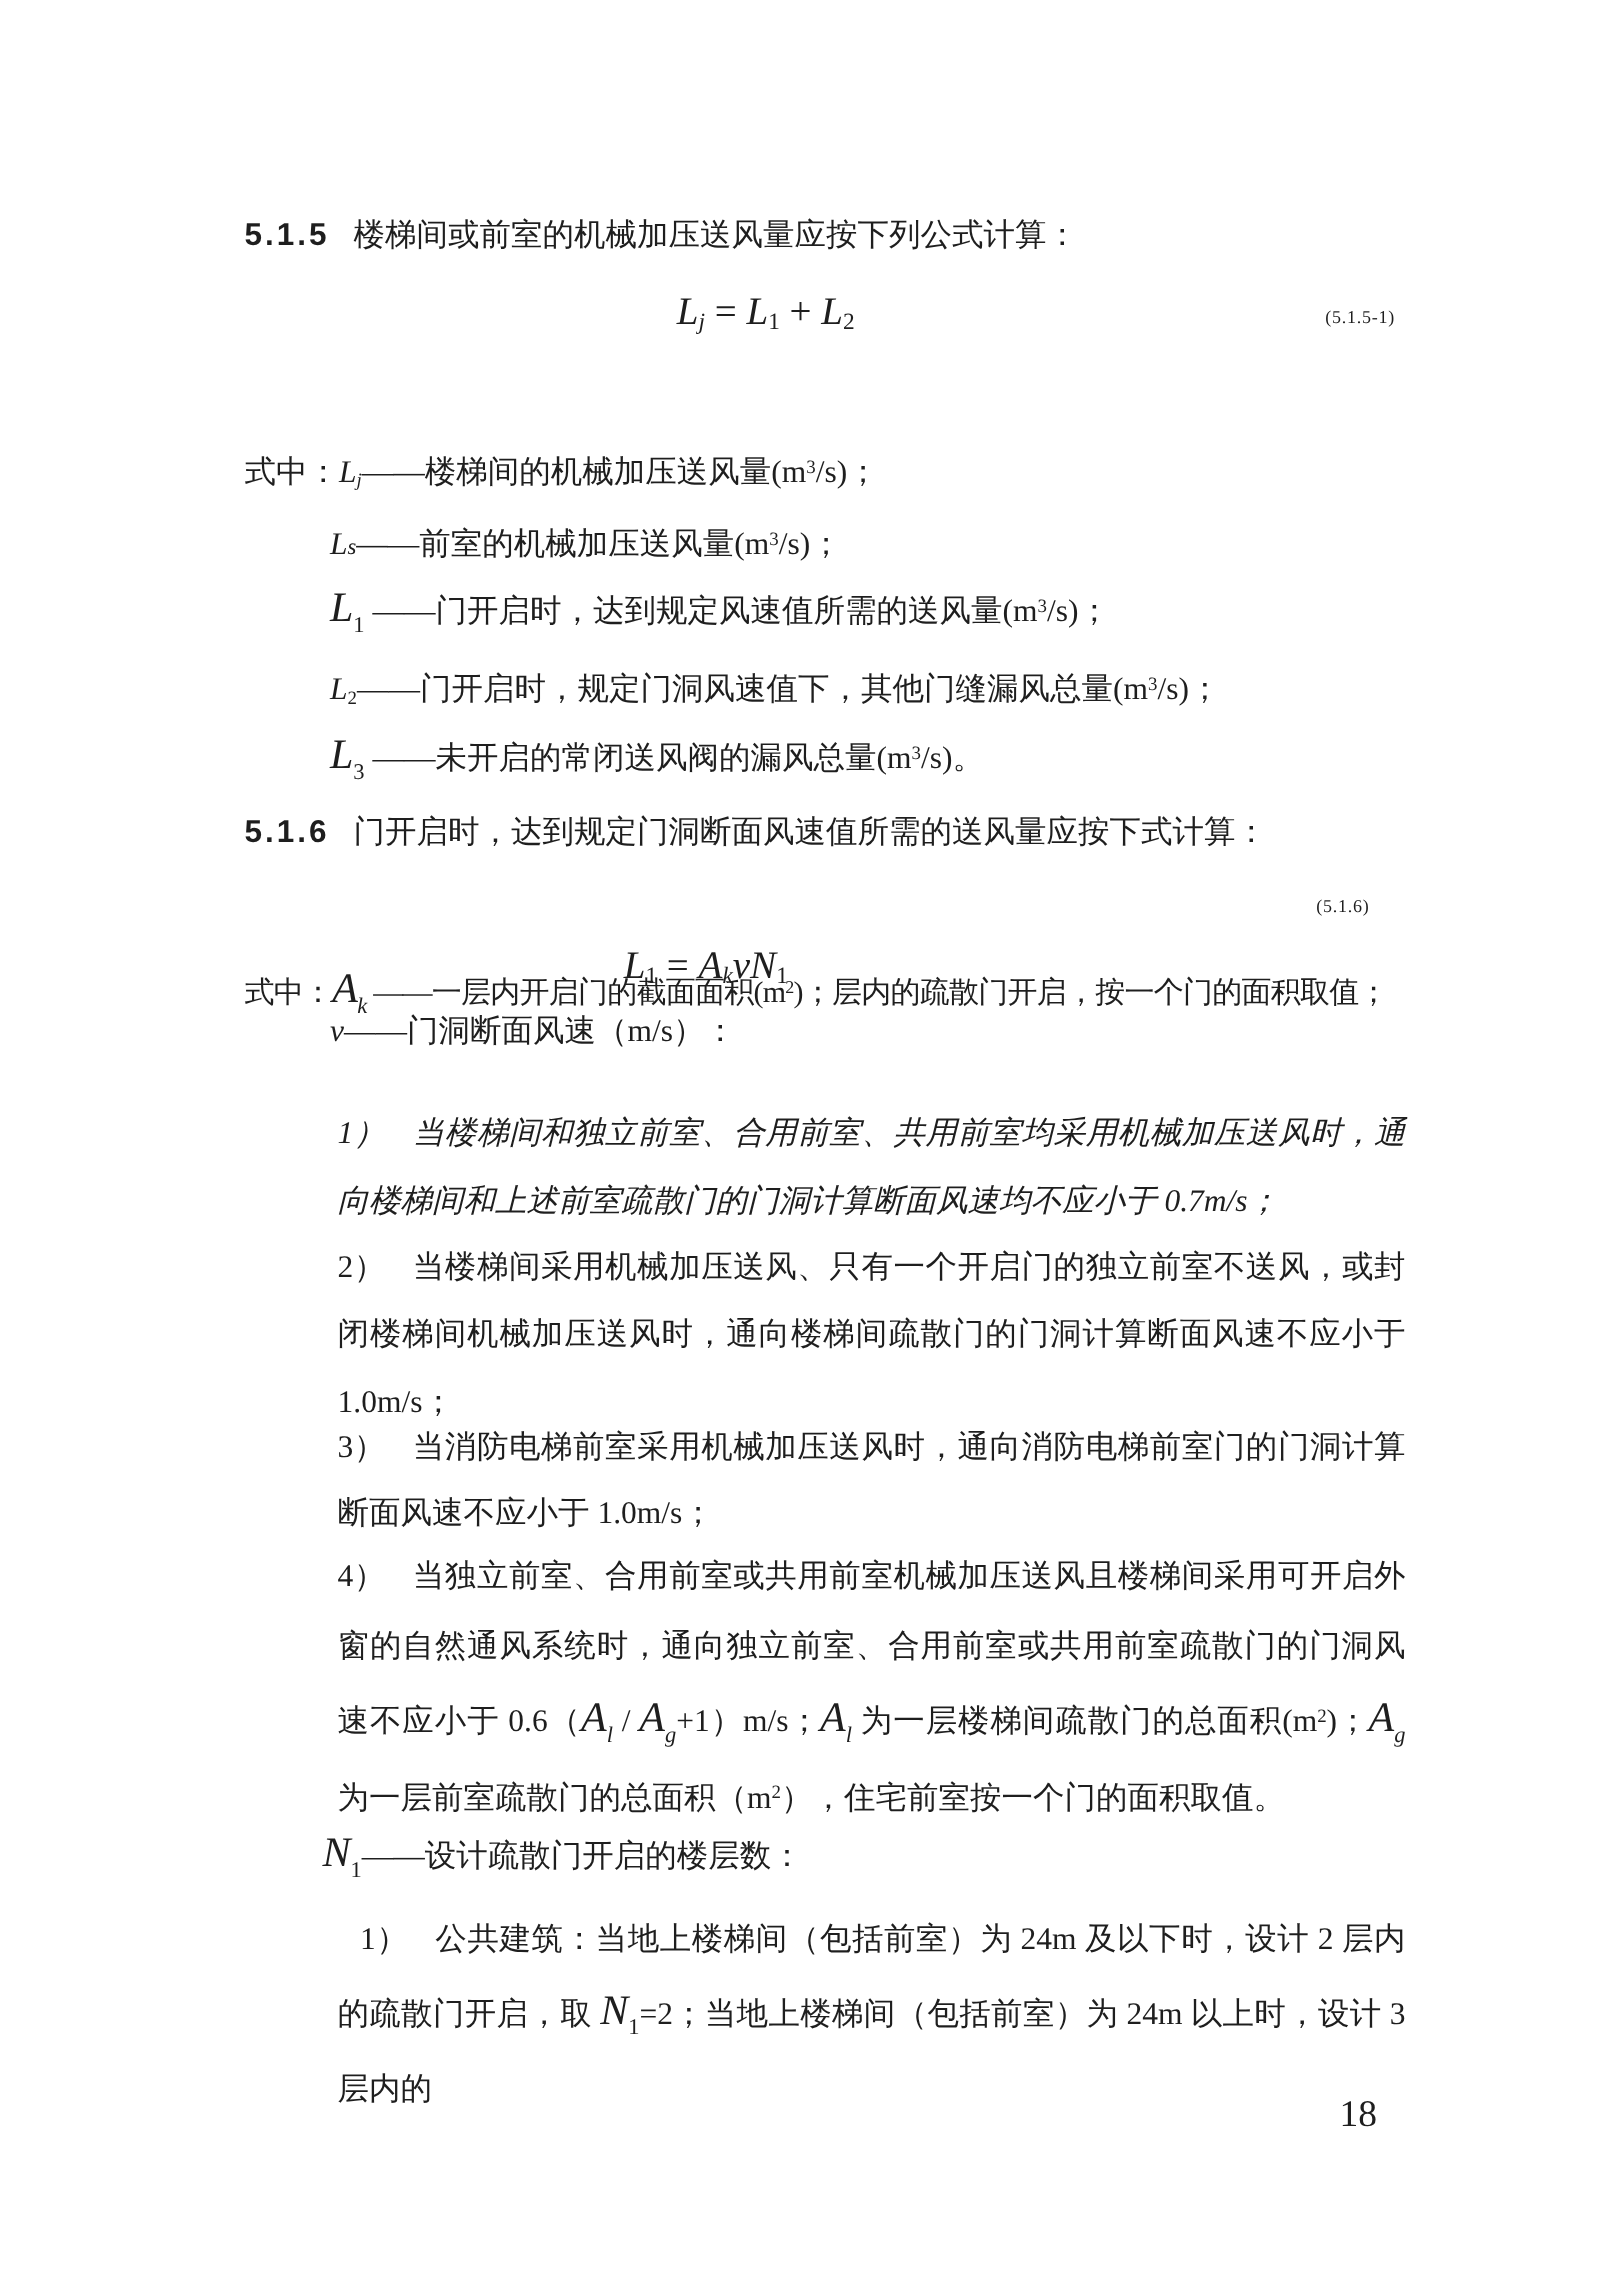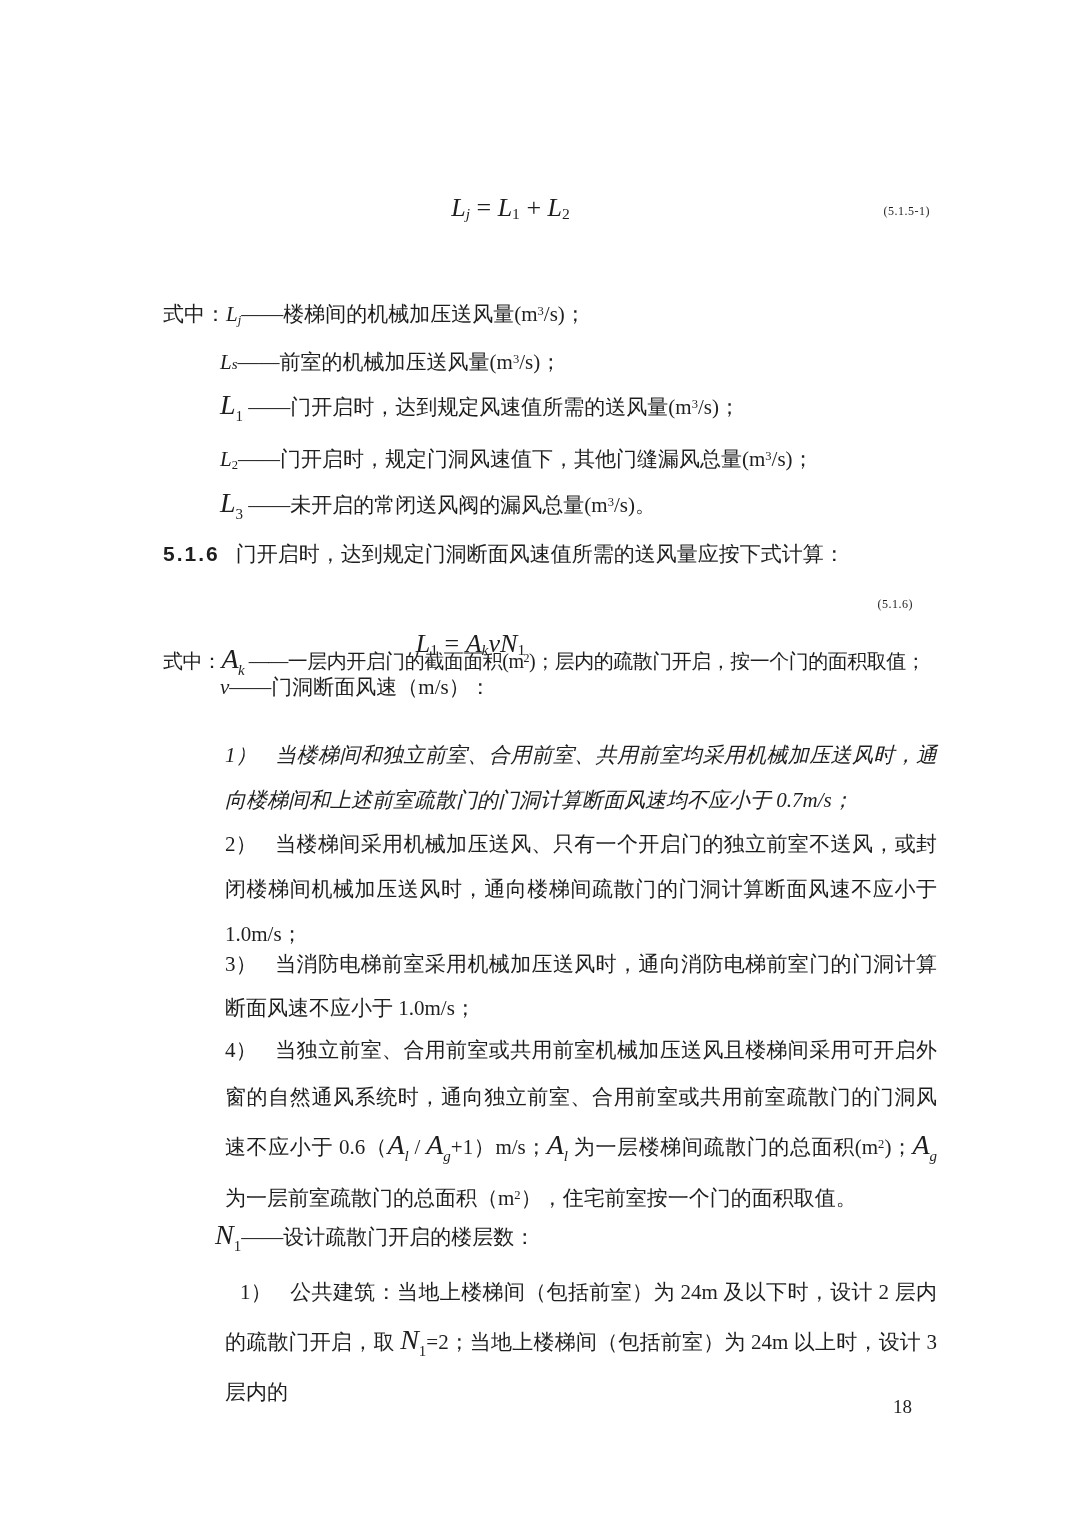--- a/index.html
+++ b/index.html
@@ -32,27 +32,30 @@
   .inum{margin-right:18px;}
   
   .r-i{font-style:italic;}
   .r-si{font-style:italic;font-size:.72em;}
   .r-sub{font-size:.6em;vertical-align:-.22em;}
   .r-subi{font-size:.6em;vertical-align:-.22em;font-style:italic;}
   .r-sup{font-size:.6em;vertical-align:.5em;}
   .r-I{font-size:28px;font-style:italic;line-height:1;}
   .r-SUB{font-size:15px;vertical-align:-7px;line-height:1;}
   .r-SUBI{font-size:15px;vertical-align:-7px;line-height:1;font-style:italic;}
-  .pagenum{position:absolute;font-size:19px;}
+  .pagenum{position:absolute;font-size:25px;}
 </style>
 </head>
 <body>
 
 <div class="page">
 
+  <div class="blk" style="top:133px;left:163px;white-space:nowrap;">
+    <span class="h-num">5.1.5</span><span>楼梯间或前室的机械加压送风量应按下列公式计算：</span>
+  </div>
 
   <div class="eq-row" style="top:185px;">
     <span class="eq-f sh40"><span class="r-i">L</span><span class="r-subi">j</span><span> = </span><span class="r-i">L</span><span class="r-sub">1</span><span> + </span><span class="r-i">L</span><span class="r-sub">2</span></span>
     <span class="eq-tag" style="right:8px;">(5.1.5-1)</span>
   </div>
 
 
   <div class="w-line" style="top:288px;"><span>式中：</span><span class="r-i">L</span><span class="r-subi">j</span><span>——楼梯间的机械加压送风量(m</span><span class="r-sup">3</span><span>/s)；</span></div>
   <div class="d-line" style="top:336px;"><span class="r-i">L</span><span class="r-si">s</span><span>——前室的机械加压送风量(m</span><span class="r-sup">3</span><span>/s)；</span></div>
   <div class="d-line" style="top:381px;"><span class="r-I">L</span><span class="r-SUB">1</span><span> ——门开启时，达到规定风速值所需的送风量(m</span><span class="r-sup">3</span><span>/s)；</span></div>

